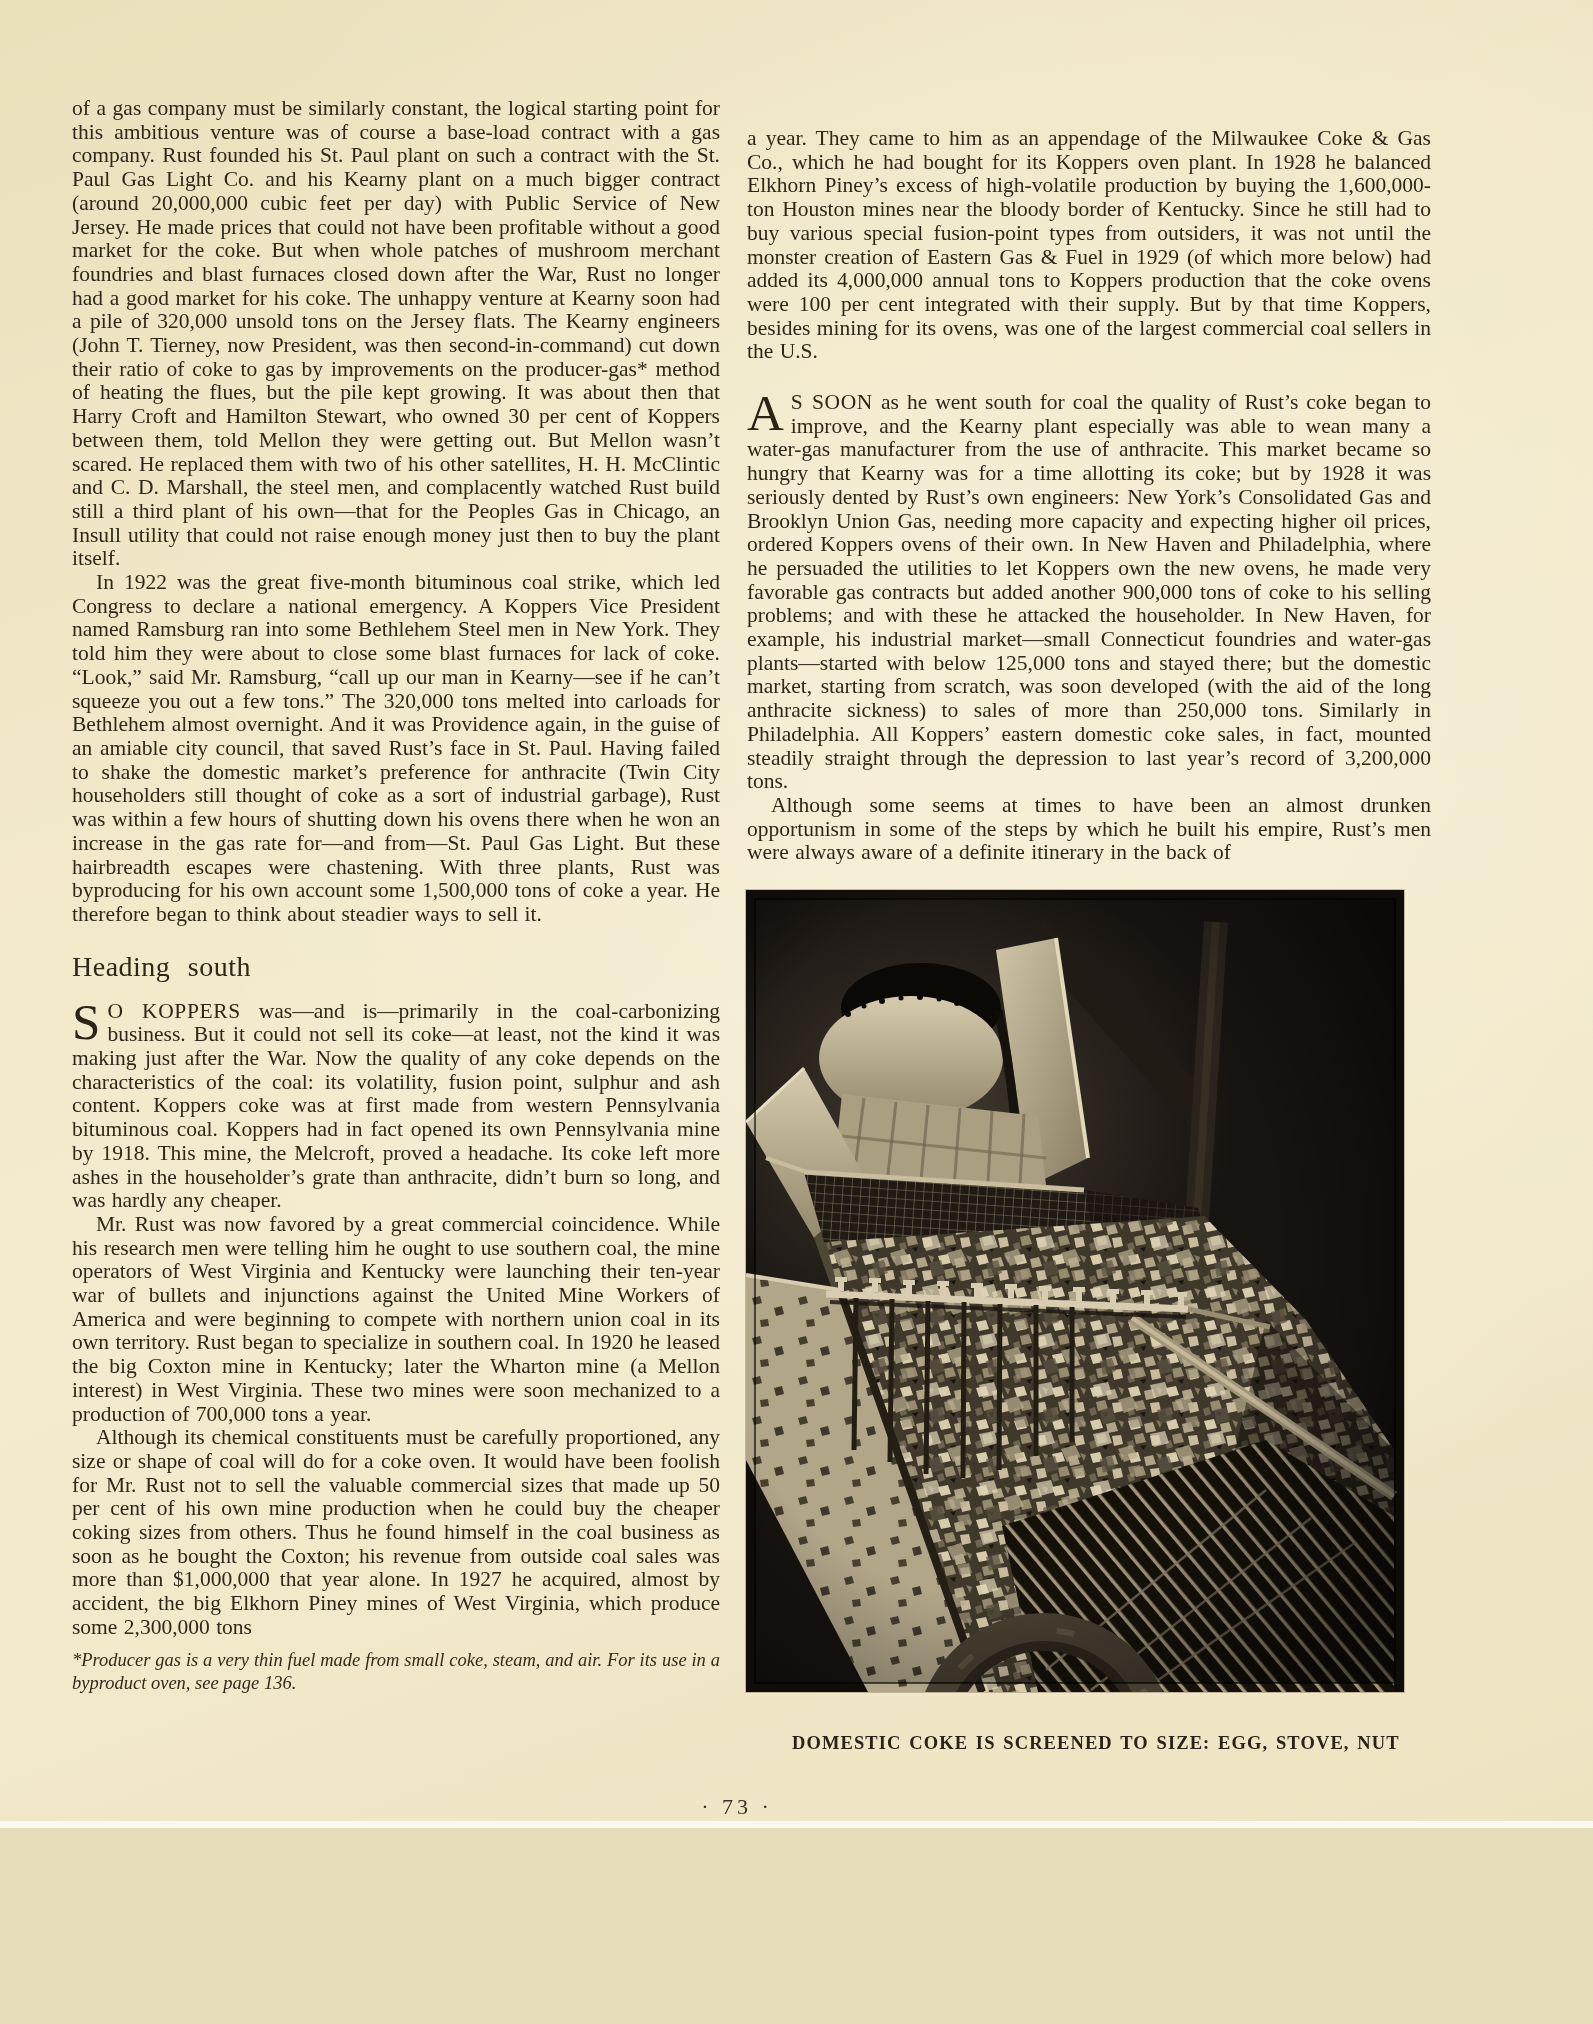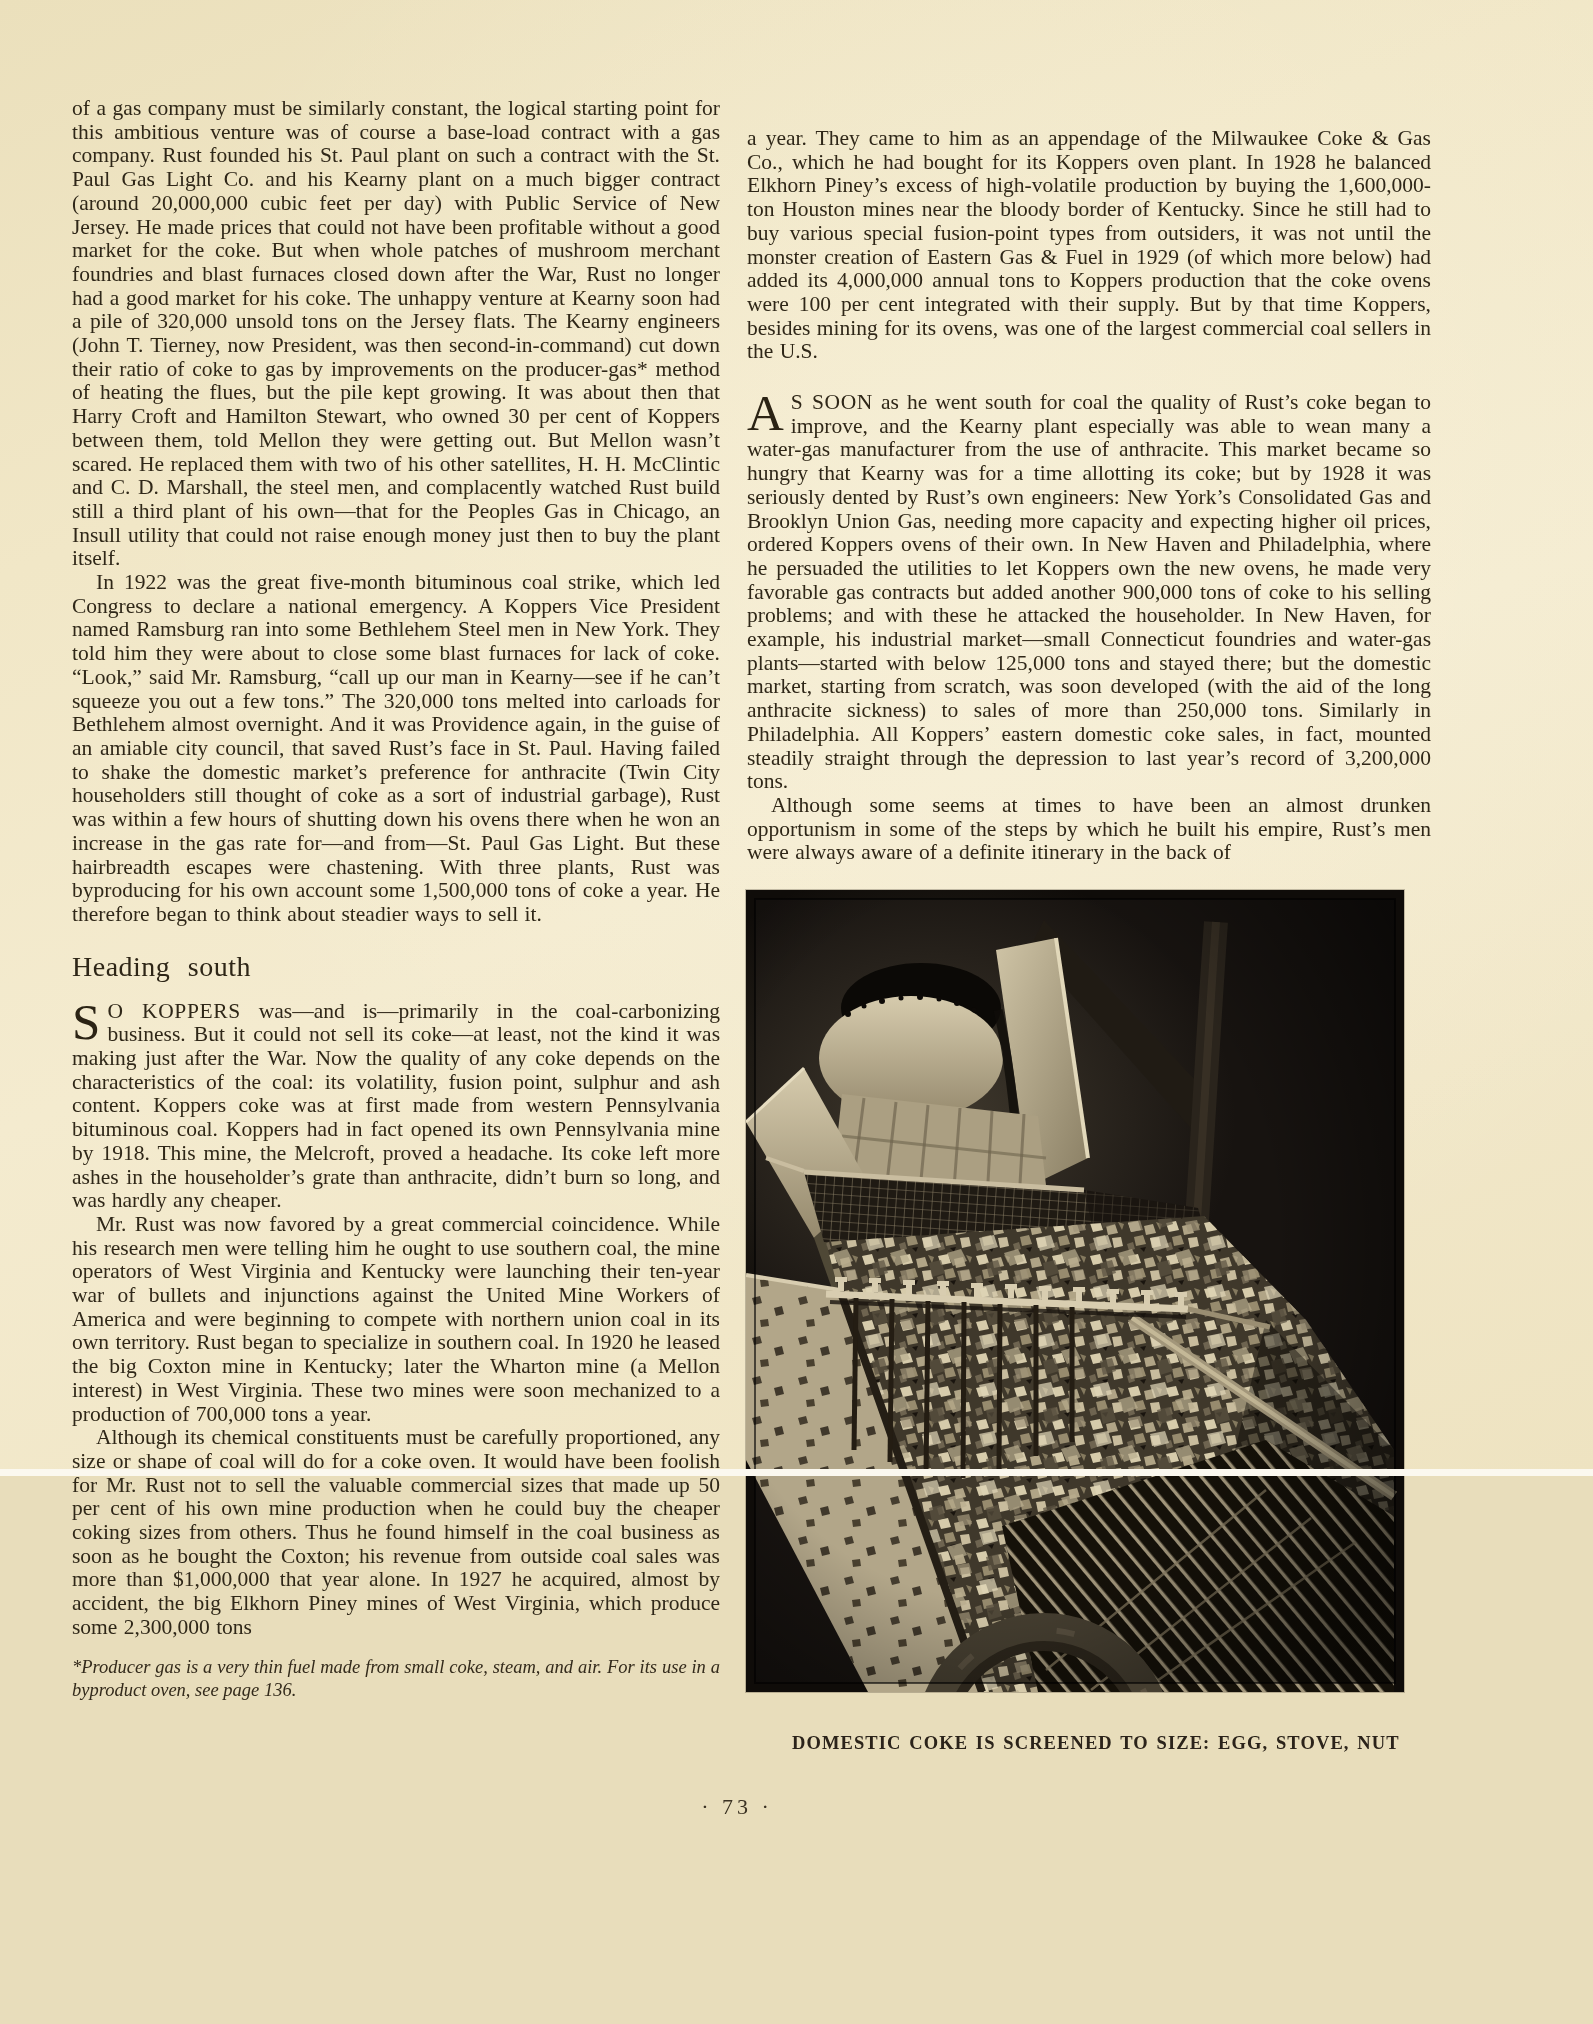--- a/index.html
+++ b/index.html
@@ -2,21 +2,21 @@
 <html lang="en"><head>
 <meta charset="utf-8">
 <style>
   html,body{margin:0;padding:0;}
   body{
     width:1593px;height:2024px;overflow:hidden;
     font-family:"Liberation Serif","DejaVu Serif",serif;
     background:#e8ddbb;
   }
   .page{
-    position:relative;width:1593px;height:1476px;
+    position:relative;width:1593px;height:1828px;
     background:
       radial-gradient(ellipse at 62% 35%, rgba(255,252,240,.30), rgba(255,252,240,0) 62%),
       linear-gradient(160deg,#ebe0bc 0%,#f1e7c7 28%,#f4ebcf 55%,#eee3c1 100%);
     color:#2f2718;
   }
   .col{position:absolute;top:97px;}
   .col.left{left:72px;width:648px;}
   .col.right{left:747px;width:684px;height:795px;overflow:hidden;margin-top:30px;}
   p.body{
     margin:0;
@@ -34,21 +34,21 @@
   }
   p.body.after-heading{margin-top:17px;}
   .dropcap{
     float:left;
     font-size:51px;line-height:40px;
     padding:2px 7px 0 0;
     color:#2b2314;
   }
   .lead{letter-spacing:.6px;}
   .footnote{
-    margin:16px 0 0 0;
+    margin:9px 0 0 0;
     font-size:18.5px;line-height:23px;
     font-style:italic;
     text-align:justify;
     color:#332a1b;
   }
   .photo{
     position:absolute;left:746px;top:890px;margin:0;
     width:658px;height:802px;
     box-shadow:0 0 0 1px rgba(40,32,20,.25);
   }

